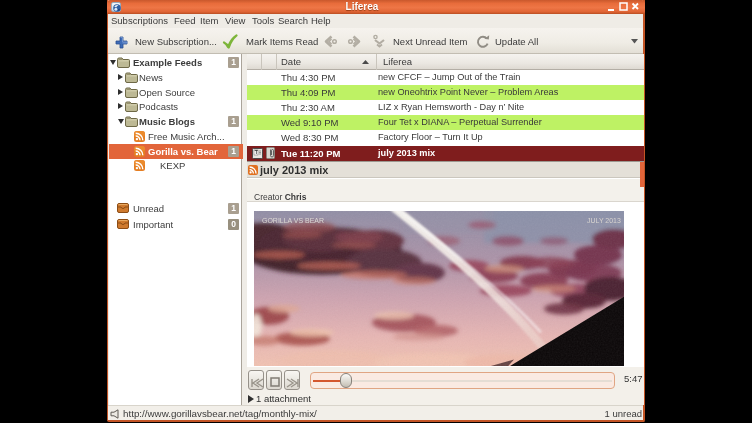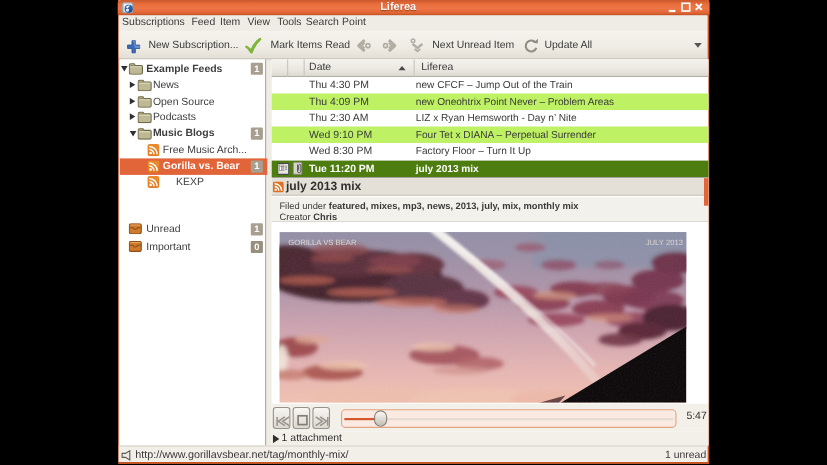--- a/index.html
+++ b/index.html
@@ -23,21 +23,21 @@
 .exp.open{border-left:3.5px solid transparent;border-right:3.5px solid transparent;border-top:5px solid #2f2f2f;top:5px;}
 .exp.closed{border-top:3.5px solid transparent;border-bottom:3.5px solid transparent;border-left:5px solid #2f2f2f;top:4px;}
 
 #rightcol{position:absolute;left:139px;top:54px;width:397px;height:351px;background:#fff;}
 #listhdr{position:absolute;left:0;top:0;width:397px;height:15.5px;background:linear-gradient(180deg,#f5f3ef 0%,#ebe8e2 60%,#dedad2 100%);border-bottom:1px solid #b3aea5;font-size:9.5px;color:#3a3a3a;}
 #listhdr .cs{position:absolute;top:0;height:15.5px;border-right:1px solid #c9c5bc;}
 .lrow{position:absolute;left:0;width:397px;height:15.2px;font-size:9.5px;color:#3a3a3a;}
 .lrow .date{position:absolute;left:34px;top:2px;}
 .lrow .head{position:absolute;left:131px;top:2px;font-size:9.2px;}
 .lrow.alt{background:#bef264;}
-.lrow.sel{background:#4d7c0f;color:#fff;font-weight:bold;}
+.lrow.sel{background:#7f1d1d;color:#fff;font-weight:bold;}
 #csep{position:absolute;left:0;top:106.7px;width:397px;height:1.5px;background:#9c9890;}
 #ctitle{position:absolute;left:0;top:108.2px;width:397px;height:16px;background:#E4E0D8;border-bottom:1px solid #cbc7be;}
 #ctitle b{position:absolute;left:13px;top:2px;font-size:11px;color:#2f2f2f;}
 #cmeta{position:absolute;left:0;top:125.2px;width:397px;height:23px;background:#F3F1EB;border-bottom:1px solid #dad6ce;font-size:8.5px;color:#3a3a3a;}
 #cbody{position:absolute;left:0;top:148.2px;width:397px;height:164.8px;background:#fff;}
 #photo{position:absolute;left:7px;top:8.5px;width:370px;height:155.5px;}
 #scrollthumb{position:absolute;left:393px;top:108px;width:4px;height:25px;background:#E2653A;}
 #player{position:absolute;left:0;top:313px;width:397px;height:25px;background:#F3F0EA;}
 .pbtn{position:absolute;top:3px;width:16px;height:20px;background:linear-gradient(180deg,#f8f6f2,#dcd8d0);border:1px solid #96918a;border-radius:3px;}
 #ptrack{position:absolute;left:63px;top:5px;width:305px;height:17px;background:#FAEAE2;border:1px solid #E0A583;border-radius:4px;}
@@ -64,21 +64,21 @@
       <path d="M27.5,2.5 l5.5,5.5 M33,2.5 l-5.5,5.5" stroke="#fff" stroke-width="1.8" fill="none"></path>
     </svg>
   </div>
   <div id="menubar">
     <span style="left:3px;">Subscriptions</span>
     <span style="left:66px;">Feed</span>
     <span style="left:92px;">Item</span>
     <span style="left:117px;">View</span>
     <span style="left:144px;">Tools</span>
     <span style="left:170px;">Search</span>
-    <span style="left:203px;">Point</span>
+    <span style="left:203px;">Help</span>
   </div>
   <div id="toolbar">
     <svg class="ticon" style="left:7px;top:8px;" width="13" height="13" viewBox="0 0 13 13">
       <path d="M5,1 h3 v4 h4 v3 h-4 v4 h-3 v-4 h-4 v-3 h4 z" fill="#3e6cb8" stroke="#2a4f8f" stroke-width="0.8"></path>
       <path d="M5.5,1.5 h2 v4.5 h4.5 v1 h-4.5" fill="none" stroke="#7f9fd4" stroke-width="0.8"></path>
     </svg>
     <span class="lbl" style="left:27px;">New Subscription...</span>
     <svg class="ticon" style="left:114px;top:6px;" width="16" height="15" viewBox="0 0 16 15">
       <path d="M2,8.5 C4,9.5 5,11 6,13 C8,8 11,3.5 14.5,1.5 C11,4.5 8.5,8 6.8,13.5 C5.8,11 4,9.5 2,8.5 z" fill="#9ccf55" stroke="#7db53a" stroke-width="2.2" stroke-linejoin="round"></path>
     </svg>
@@ -257,21 +257,20 @@
     <div id="csep"></div>
     <div id="ctitle">
       <svg style="position:absolute;left:1px;top:3px;" width="10" height="10" viewBox="0 0 10 10">
         <rect width="10" height="10" rx="2" fill="#E07020"></rect>
         <circle cx="2.6" cy="7.4" r="1.1" fill="#fff"></circle>
         <path d="M1.6,4.6 a3.8,3.8 0 0 1 3.8,3.8 M1.6,2 a6.4,6.4 0 0 1 6.4,6.4" fill="none" stroke="#fff" stroke-width="1.3"></path>
       </svg>
       <b>july 2013 mix</b>
     </div>
     <div id="cmeta">
-      <div style="position:absolute;left:7px;top:3px;">Filed under <b>featured, mixes, mp3, news, 2013, july, mix, monthly mix</b></div>
       <div style="position:absolute;left:7px;top:12.5px;">Creator <b>Chris</b></div>
     </div>
     <div id="cbody">
       <svg id="photo" viewBox="0 0 370 156" preserveAspectRatio="none">
         <defs>
           <linearGradient id="sky" x1="0" y1="0" x2="0" y2="1">
             <stop offset="0" stop-color="#928fa6"></stop>
             <stop offset="0.30" stop-color="#ab93a8"></stop>
             <stop offset="0.55" stop-color="#cda3b0"></stop>
             <stop offset="0.80" stop-color="#e7b6b4"></stop>

